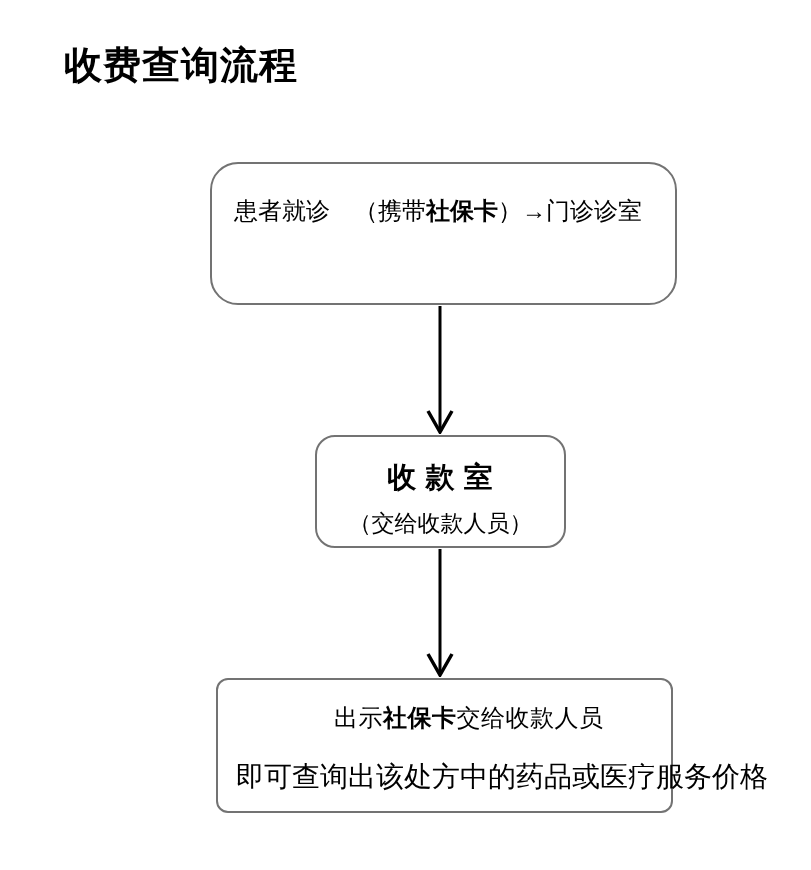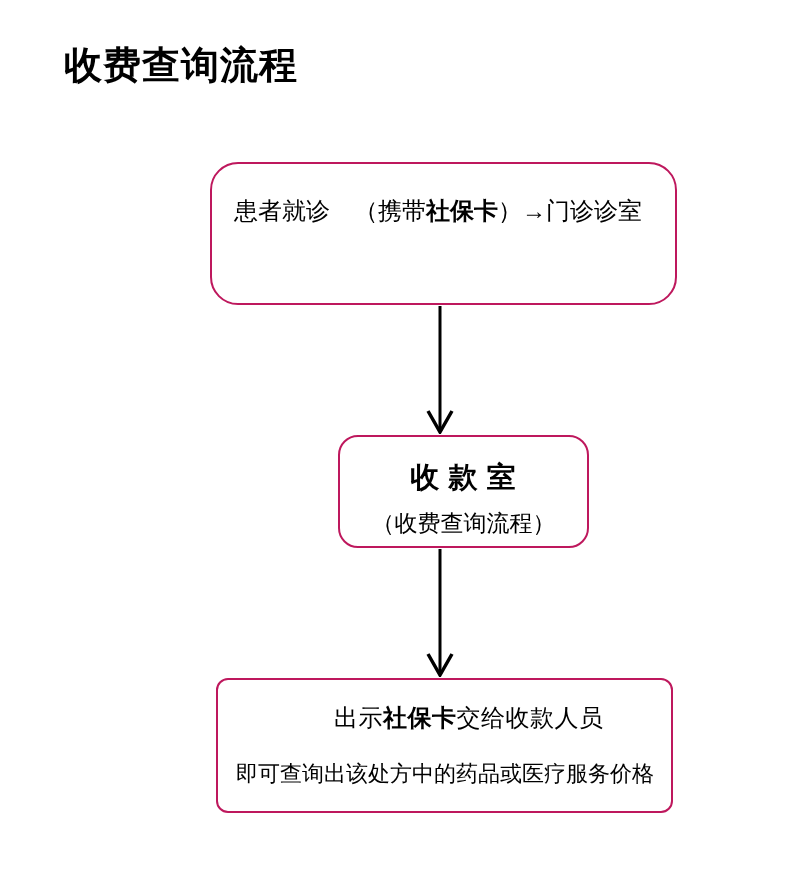--- a/index.html
+++ b/index.html
@@ -20,33 +20,32 @@
     position: absolute;
     left: 56px; top: 46px;
     font-size: 38px;
     font-weight: bold;
     line-height: 1;
     letter-spacing: 1px;
     white-space: nowrap;
   }
   .node {
     position: absolute;
-    border: 2px solid #be185d;
+    border: 2px solid #737373;
     background: #ffffff;
   }
   .node1 {
     left: 202px; top: 162px;
     width: 467px; height: 143px;
     border-radius: 28px;
   }
   .node2 {
     left: 307px; top: 435px;
     width: 251px; height: 113px;
     border-radius: 20px;
-    margin-left: 23px;
   }
   .node3 {
     left: 208px; top: 678px;
     width: 457px; height: 135px;
     border-radius: 12px;
   }
   .line {
     position: absolute;
     line-height: 1.1;
     white-space: nowrap;
@@ -60,21 +59,21 @@
     text-align: center;
     font-size: 29px; font-weight: bold;
     letter-spacing: 1px;
   }
   .n2l2 {
     left: 0; top: 74px; width: 100%;
     text-align: center;
     font-size: 23px;
   }
   .n3l1 { left: 116px; top: 25px; letter-spacing: 0.5px; }
-  .n3l2 { left: 18px;  top: 82px; font-size: 22px; letter-spacing: 0px; }
+  .n3l2 { left: 18px;  top: 82px; font-size: 28px; letter-spacing: 0px; }
   .arrow {
     position: absolute;
     left: 417px;
     width: 30px; height: 128px;
     display: block;
   }
   .arrow1 { top: 306px; }
   .arrow2 { top: 549px; }
 </style>
 </head>
@@ -88,21 +87,21 @@
     <p class="line n1l1"><span>患者就诊　（携带</span><span class="b">社保卡</span><span>）→门诊诊室</span></p>
   </div>
 
   <svg class="arrow arrow1" viewBox="0 0 30 128" aria-hidden="true">
     <line x1="15" y1="0" x2="15" y2="124" stroke="#000000" stroke-width="3"></line>
     <polyline points="3,105 15,126 27,105" fill="none" stroke="#000000" stroke-width="3.5"></polyline>
   </svg>
 
   <div class="node node2">
     <p class="line n2l1">收 款 室</p>
-    <p class="line n2l2">（收费查询流程）</p>
+    <p class="line n2l2">（交给收款人员）</p>
   </div>
 
   <svg class="arrow arrow2" viewBox="0 0 30 128" aria-hidden="true">
     <line x1="15" y1="0" x2="15" y2="124" stroke="#000000" stroke-width="3"></line>
     <polyline points="3,105 15,126 27,105" fill="none" stroke="#000000" stroke-width="3.5"></polyline>
   </svg>
 
   <div class="node node3">
     <p class="line n3l1"><span>出示</span><span class="b">社保卡</span><span>交给收款人员</span></p>
     <p class="line n3l2">即可查询出该处方中的药品或医疗服务价格</p>

